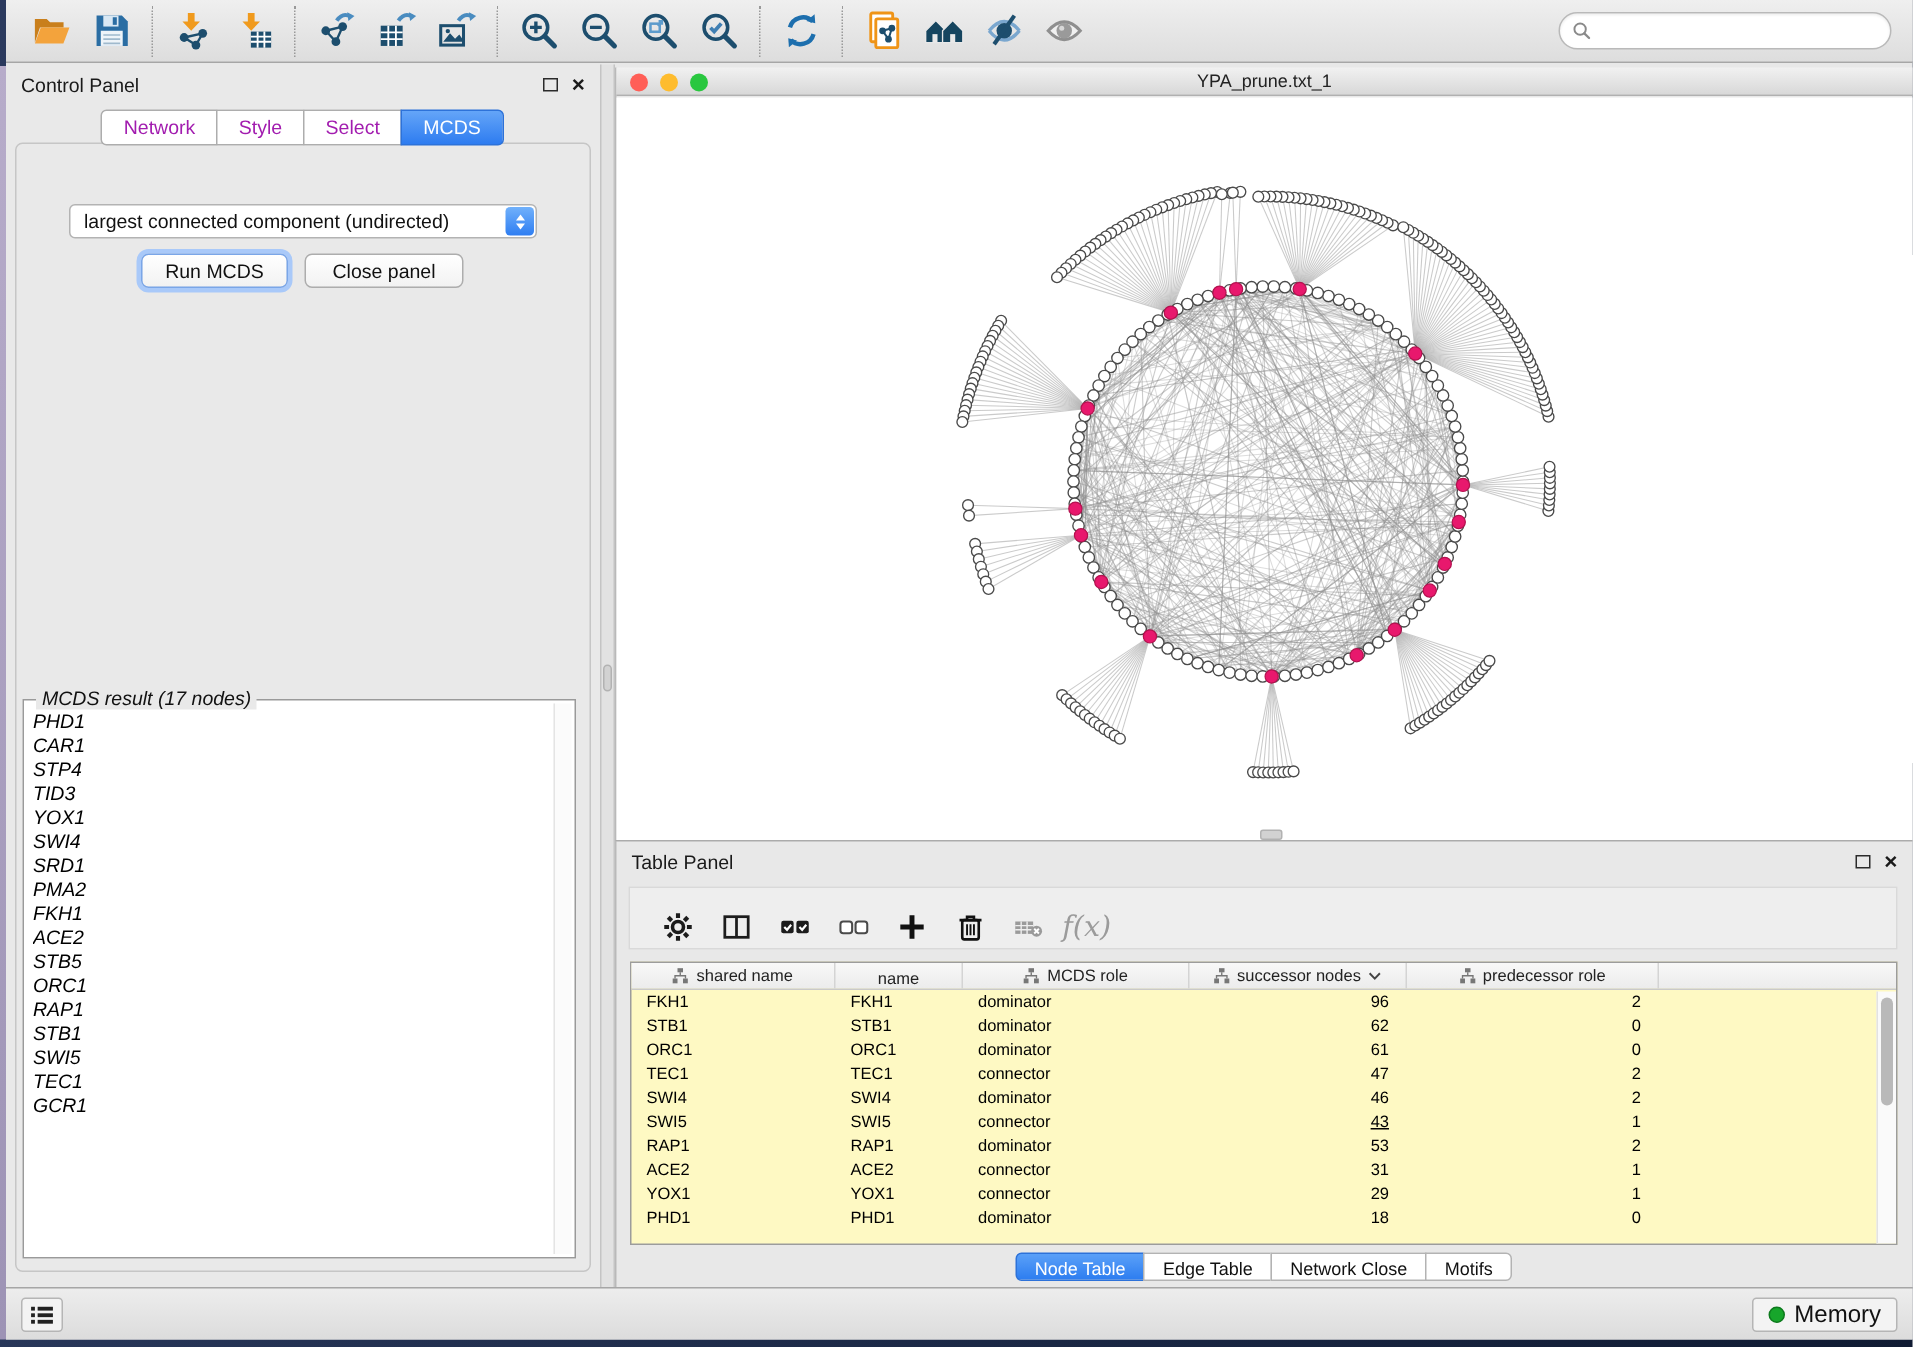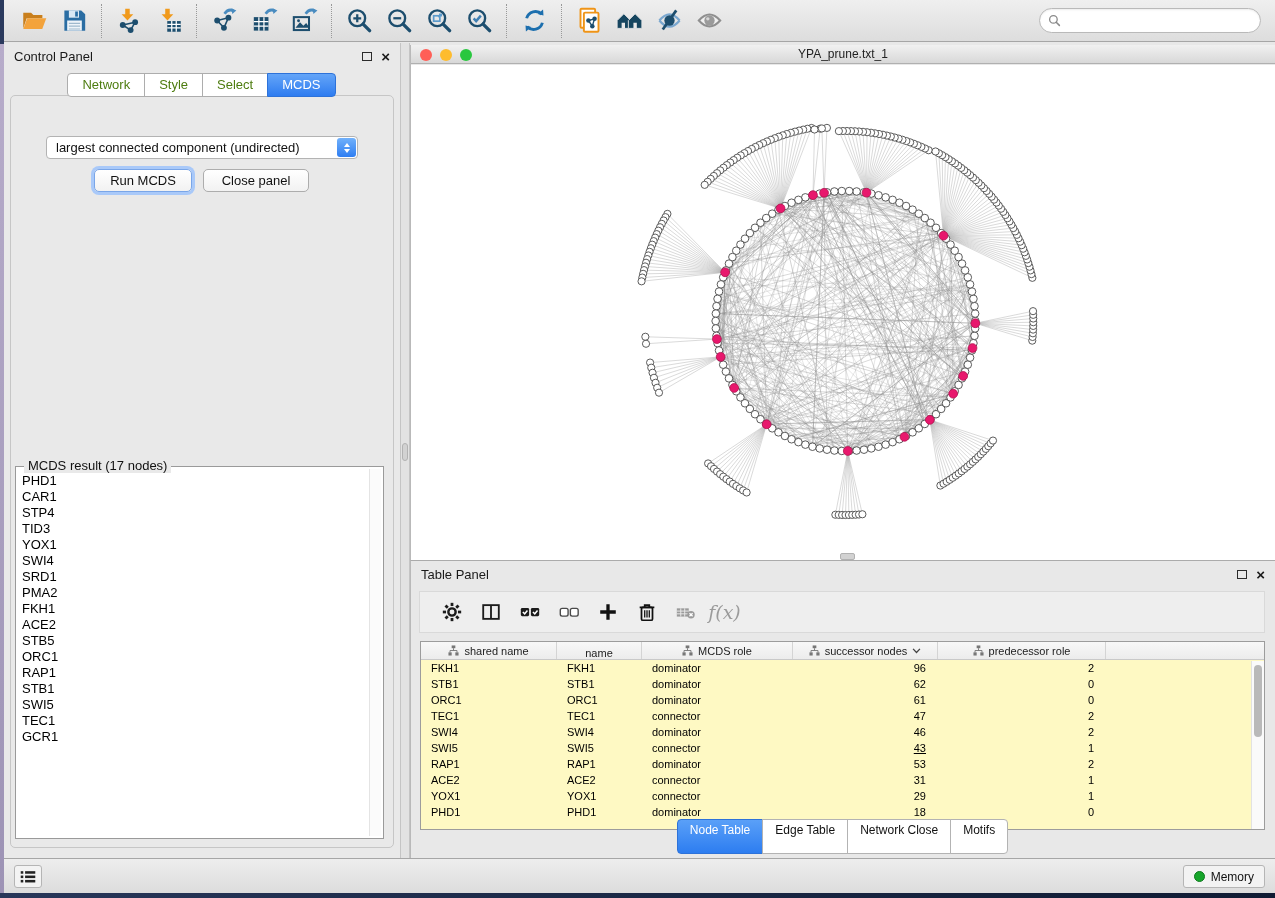--- a/index.html
+++ b/index.html
@@ -30,38 +30,38 @@
   
   .main { position:absolute; top:43px; left:0; right:0; bottom:35px; }
 
   
   .cpanel { position:absolute; left:0; top:0; width:396px; bottom:0; background:#e9e9e9; }
   .panel-head { position:relative; height:27px; line-height:27px; padding-left:10px; font-size:13px; color:#1a1a1a; }
   .panel-ctrls { position:absolute; right:10px; top:0; height:27px; display:flex; align-items:center; gap:9px; }
   .float-ic { width:10px; height:9px; border:1.6px solid #2b2b2b; display:inline-block; }
   .close-ic { font-size:15px; font-weight:bold; color:#1a1a1a; line-height:10px; }
   .cp-tabs { position:absolute; top:30px; left:0; right:0; display:flex; justify-content:center; z-index:2; }
-  .cp-tab { padding:3px 14px 4px 14px; font-size:13px; background:#fff; border:1px solid #adadad; margin-left:-1px; color:#4d7c0f; }
+  .cp-tab { padding:3px 14px 4px 14px; font-size:13px; background:#fff; border:1px solid #adadad; margin-left:-1px; color:#a21caf; }
   .cp-tab:first-child { border-radius:4px 0 0 4px; }
   .cp-tab:last-child  { border-radius:0 4px 4px 0; }
   .cp-tab.active { background: linear-gradient(#64a5f8,#2e7cf0); border-color:#2d72d9; color:#fff; }
   .cp-body { position:absolute; top:52px; left:6px; right:6px; bottom:10px;
     border:1px solid #c6c6c6; border-radius:5px; background:#e9e9e9; }
   .opt-label { position:absolute; top:18px; left:0; right:0; text-align:center; font-size:13px; }
   .select { position:absolute; top:40px; left:35px; width:312px; height:23px; background:#fff;
     border:1px solid #b3b3b3; border-radius:4px; font-size:13px; line-height:21px; padding-left:9px; }
   .select .stepper { position:absolute; right:1px; top:1px; bottom:1px; width:19px; border-radius:3px;
     background:linear-gradient(#71b1fb,#2f7ef2); display:flex; flex-direction:column; align-items:center; justify-content:center; gap:2px; }
   .arr-up { width:0;height:0;border-left:3.5px solid transparent;border-right:3.5px solid transparent;border-bottom:4.5px solid #fff; }
   .arr-dn { width:0;height:0;border-left:3.5px solid transparent;border-right:3.5px solid transparent;border-top:4.5px solid #fff; }
   .btn { position:absolute; height:23px; background:linear-gradient(#ffffff,#f2f2f2); border:1px solid #ad
 adad; border:1px solid #adadad; border-radius:5px; font-size:13px; text-align:center; line-height:21px; }
   .btn-run { top:73px; left:83px; width:98px; box-shadow:0 0 0 3px #a9c9f9; border-color:#7aa6e8; }
   .btn-closep { top:73px; left:192px; width:106px; }
-  .resultbox { position:absolute; left:4px; right:9px; top:370px; bottom:8px; background:#fff; border:1px solid #9a9a9a; }
+  .resultbox { position:absolute; left:4px; right:9px; top:370px; bottom:8px; background:#fff; border:1px solid #9a9a9a;font-style:italic; }
   .resultbox .legend { position:absolute; top:-9px; left:8px; background:#e9e9e9; padding:0 4px; font-size:13px; }
   .result-list { position:absolute; inset:6px 16px 2px 6px; overflow:hidden; }
   .mcds-item { font-size:13px; line-height:16px; color:#000; }
   .result-scroll { position:absolute; top:2px; bottom:2px; right:2px; width:12px; background:#fbfbfb; border-left:1px solid #e4e4e4; }
 
   
   .vdivider { position:absolute; left:396px; top:0; bottom:0; width:10px; background:#e2e2e2;
     border-left:1px solid #c4c4c4; border-right:1px solid #c4c4c4; }
   .vdiv-thumb { position:absolute; top:400px; left:1px; width:6px; height:18px; background:#d2d2d2;
     border:1px solid #b2b2b2; border-radius:3px; }
@@ -75,46 +75,46 @@
   .net-canvas { position:absolute; top:20px; left:0; right:0; bottom:0; background:#fff; overflow:hidden; }
   .net-canvas svg { width:100%; height:100%; display:block; }
   .h-handle { position:absolute; left:429px; bottom:0; width:15px; height:7px; background:#d2d2d2;
     border:1px solid #b2b2b2; border-radius:2px; }
 
   
   .tpanel { position:absolute; left:406px; right:0; top:517px; bottom:0; background:#e8e8e8;
     border-top:1px solid #ababab; border-left:1px solid #b9b9b9; }
   .tp-toolbar { position:absolute; top:30px; left:8px; right:10px; height:42px; background:#eeeeee;
     border:1px solid #d9d9d9; display:flex; align-items:center; gap:0; padding-left:12px; }
-  .tp-btn { width:39px; height:34px; display:flex; align-items:center; justify-content:center; }
+  .tp-btn { width:39px; height:34px; display:flex; align-items:flex-end; justify-content:center; }
   .tp-btn svg { width:22px; height:22px; }
   .fx { font-family:"DejaVu Serif", serif; font-style:italic; color:#9b9b9b; font-size:19px; }
   .ttable { position:absolute; left:9px; right:10px; top:80px; bottom:28px; background:#fef9c3; border:1px solid #9c9c9c; }
   .thead { display:flex; height:18px; background:linear-gradient(#f8f8f8,#ececec); border-bottom:1px solid #c9c9c9; }
   .th { display:flex; align-items:center; justify-content:center; gap:5px; font-size:11px; color:#222;
     border-right:1px solid #d4d4d4; overflow:hidden; white-space:nowrap; }
   .trow { display:flex; height:16px; align-items:center; }
   .td { font-size:11px; color:#000; overflow:hidden; white-space:nowrap; }
   .td.l { text-align:left; padding-left:10px; }
   .td.r { text-align:right; padding-right:12px; }
   .tscroll { position:absolute; top:19px; right:0; bottom:0; width:13px; background:#fafafa; border-left:1px solid #e2e2e2; }
   .tscroll .thumb { position:absolute; top:4px; left:2px; width:8px; height:72px; background:#b9b9b9; border-radius:5px; }
   .tp-tabs { position:absolute; bottom:4px; left:0; right:0; display:flex; justify-content:center; }
-  .tp-tab { padding:3px 12px 16px 12px; font-size:12px; background:#fff; border:1px solid #b3b3b3; margin-left:-1px; color:#111; }
+  .tp-tab { padding:3px 12px 0 12px; font-size:12px; background:#fff; border:1px solid #b3b3b3; margin-left:-1px; color:#111; }
   .tp-tab:first-child { border-radius:4px 0 0 4px; }
   .tp-tab:last-child { border-radius:0 4px 4px 0; }
   .tp-tab.active { background:linear-gradient(#5aa0f8,#2d7df0); border-color:#2d72d9; color:#fff; }
 
   
   .statusbar { position:absolute; left:0; right:0; bottom:0; height:35px;
     background:linear-gradient(#ededed,#dcdcdc); border-top:1px solid #a6a6a6; }
   .sb-listbtn { position:absolute; left:10px; top:6px; width:28px; height:23px; background:#f3f3f3;
     border:1px solid #b5b5b5; border-radius:3px; display:flex; align-items:center; justify-content:center; }
   .sb-mem { position:absolute; right:10px; top:6px; height:23px; background:#f3f3f3; border:1px solid #b5b5b5;
-    border-radius:3px; display:flex; align-items:center; gap:6px; padding:0 10px; font-size:12px; }
+    border-radius:3px; display:flex; align-items:center; gap:6px; padding:0 10px; font-size:16px; }
   .mem-dot { width:11px; height:11px; border-radius:50%; background:#17a62b; border:1px solid #0d7a1d; }
 </style>
 </head>
 <body>
 
 <div class="wall-left"></div>
 
 <div class="app">
 
   <div class="toolbar">

